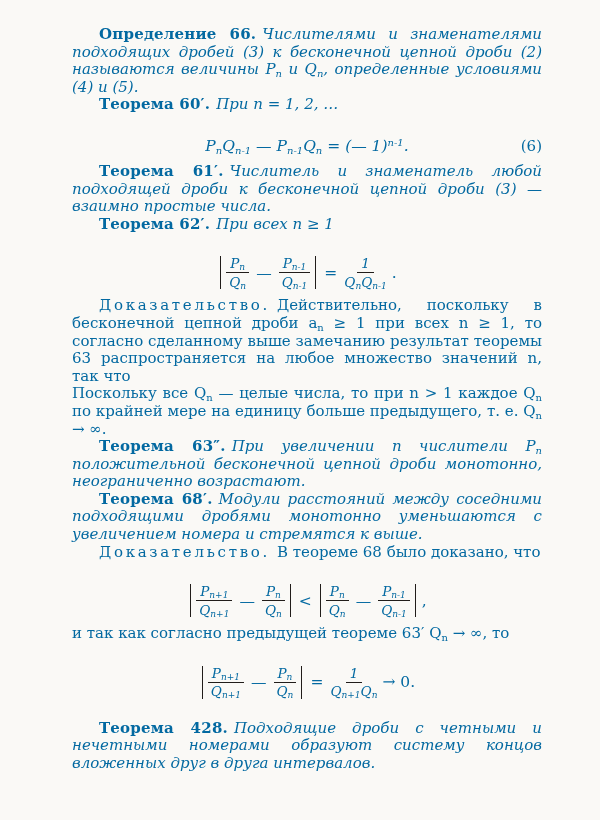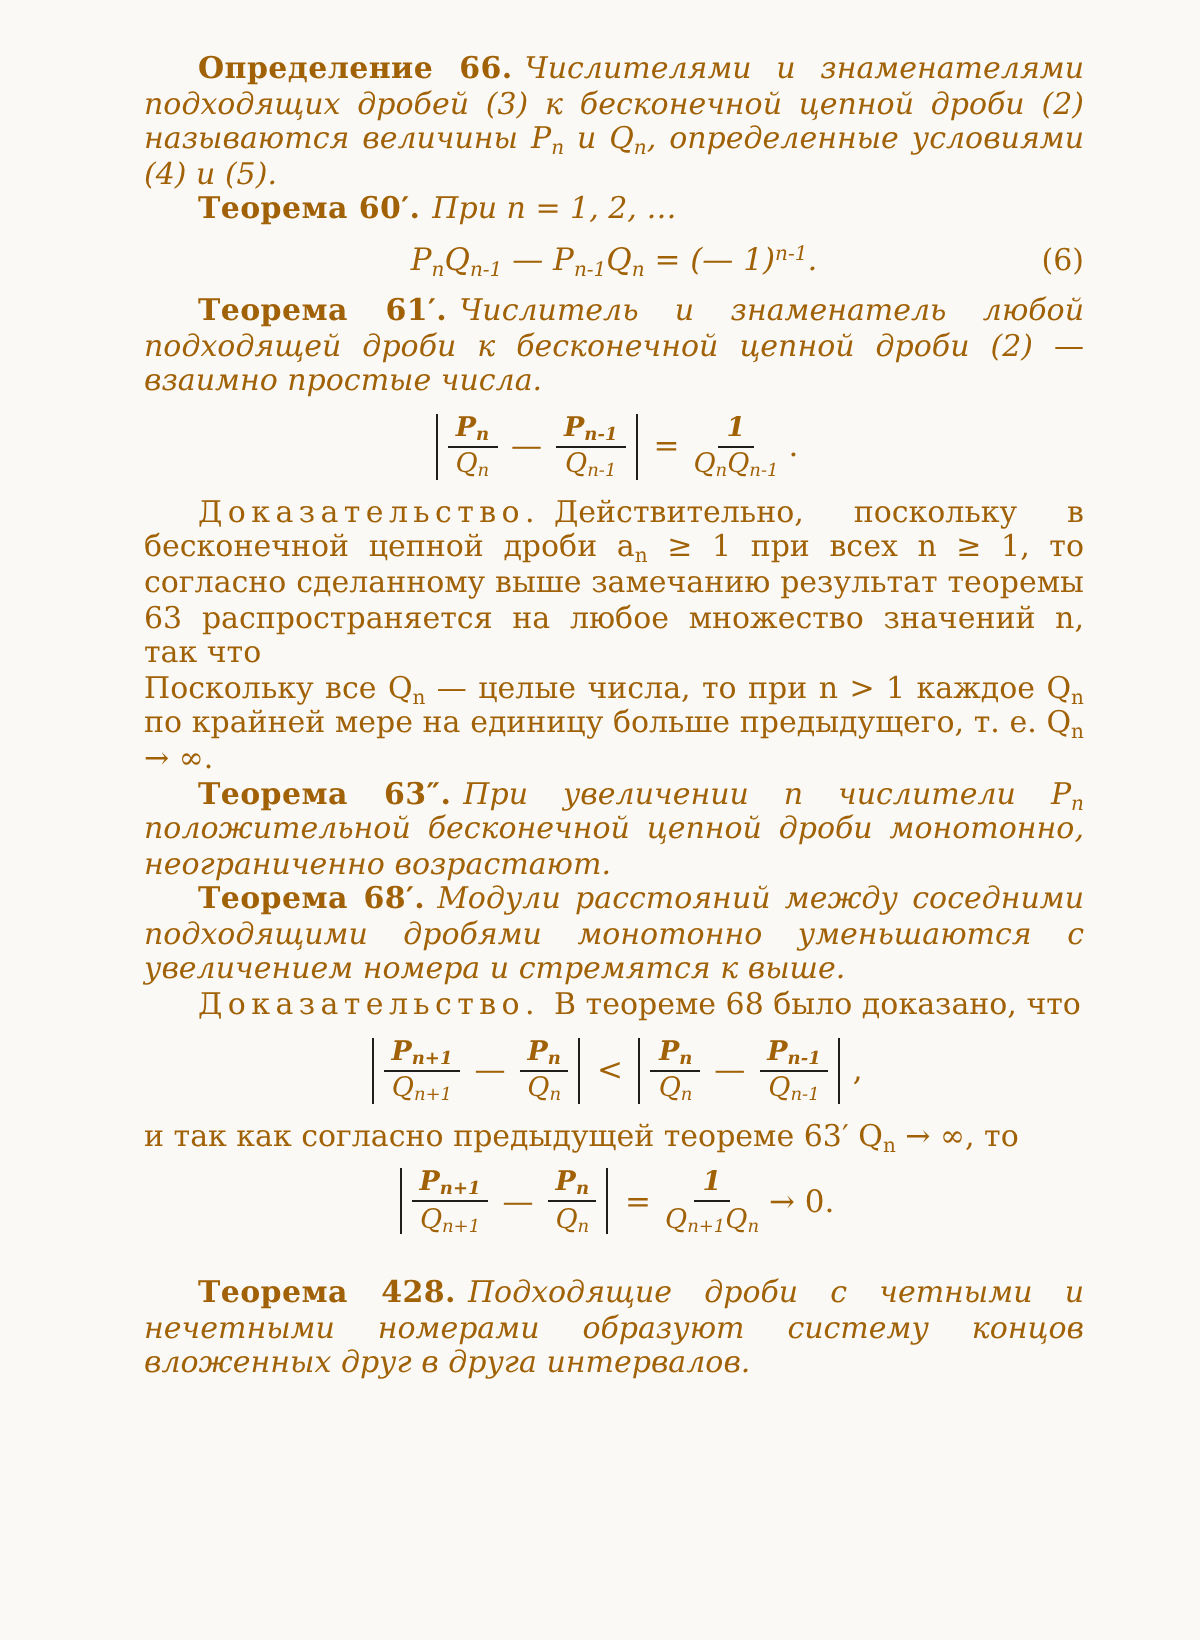--- a/index.html
+++ b/index.html
@@ -6,53 +6,53 @@
   body {
     background:#e8e7e3;
     font-family:"DejaVu Serif","Liberation Serif",serif;
   }
   .page {
     position:relative;
     width:600px; height:820px;
     box-sizing:border-box;
     margin:0 auto;
     background:#faf9f6;
-    color:#a16207;
+    color:#0369a1;
     padding:26px 58px 14px 72px;
     display:flex; flex-direction:column;
     overflow:hidden;
   }
   .para {
     margin:0;
     font-size:15px;
     line-height:17.6px;
     text-align:justify;
   }
   .indent { text-indent:27px; }
   .lead { font-weight:700; font-style:normal; margin-right:6px; letter-spacing:0.2px; }
   .thm { font-style:italic; }
   .plain { font-style:normal; }
   .spaced { letter-spacing:0.18em; margin-right:7px; }
   sub { font-size:10px; line-height:0; vertical-align:-3px; }
   sup { font-size:10px; line-height:0; vertical-align:5px; }
   .eqrow {
     position:relative;
     display:flex; justify-content:center; align-items:center;
-    margin:7px 0 8px;
+    margin:23px 0 8px;
     font-size:15.5px;
   }
   .mi { font-style:italic; }
   .eqnum { position:absolute; right:0; top:50%; transform:translateY(-50%); font-style:normal; font-size:15px; }
   .meq { display:inline-flex; align-items:center; }
   .frac {
     display:inline-flex; flex-direction:column; align-items:center;
     font-size:13.5px; line-height:14.5px; margin:0 2px;
   }
   .frac sub { font-size:9px; vertical-align:-2px; }
-  .frac .num { padding:0 4px 1.5px; border-bottom:1.3px solid #211d1a;font-weight:bold; }
+  .frac .num { padding:0 4px 1.5px; border-bottom:1.3px solid #211d1a; }
   .frac .den { padding-top:1.5px; }
   .absbar { align-self:stretch; border-left:1.4px solid #211d1a; margin:0 3px; }
   .op { margin:0 5px; }
   .tail { margin-left:3px; }
   .sp-above { margin-top:13px; }
 </style>
 </head>
 <body>
 
 <div class="page">
@@ -64,23 +64,26 @@
   <p class="para indent">
     <b class="lead">Теорема 60′.</b><i class="thm">При n = 1, 2, …</i>
   </p>
 
   <div class="eqrow">
     <span class="mi">P<sub>n</sub>Q<sub>n-1</sub> — P<sub>n-1</sub>Q<sub>n</sub> = (— 1)<sup>n-1</sup>.</span>
     <span class="eqnum">(6)</span>
   </div>
 
   <p class="para indent">
-    <b class="lead">Теорема 61′.</b><i class="thm">Числитель и знаменатель любой подходящей дроби к бесконечной цепной дроби (2) — взаимно простые числа.</i>
+    <b class="lead">Теорема 61′.</b><i class="thm">Числитель и знаменатель любой подходящей дроби к бесконечной цепной дроби (3) — взаимно простые числа.</i>
   </p>
 
+  <p class="para indent">
+    <b class="lead">Теорема 62′.</b><i class="thm">При всех n ≥ 1</i>
+  </p>
 
   <div class="eqrow">
     <span class="meq">
       <span class="absbar"></span>
       <span class="frac mi">
           <span class="num">P<sub>n</sub></span>
           <span class="den">Q<sub>n</sub></span>
         </span>
       <span class="op">—</span>
       <span class="frac mi">

